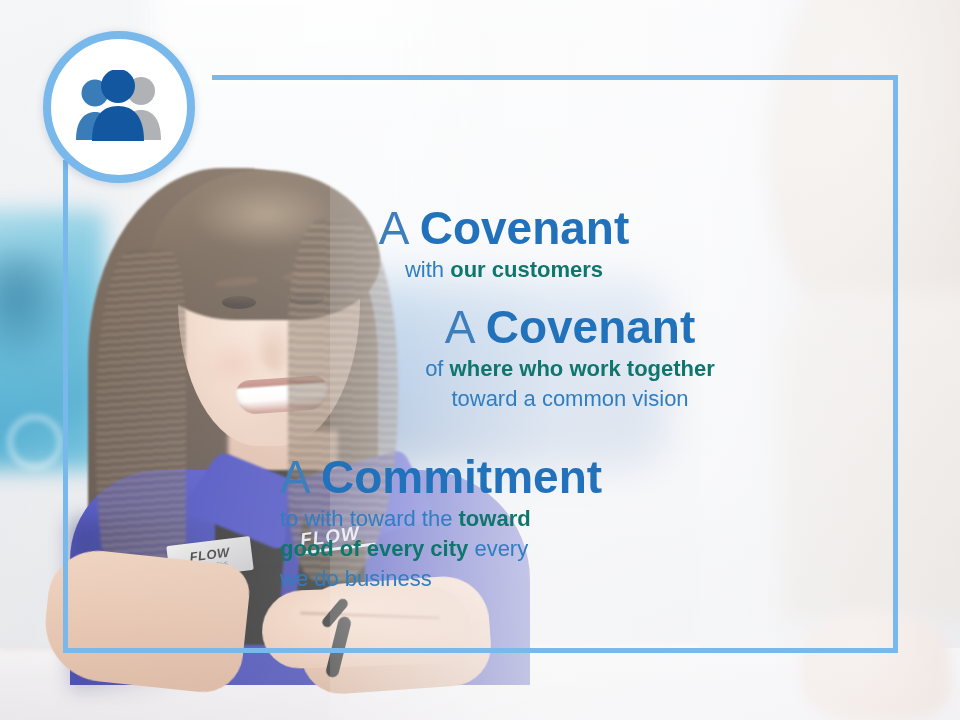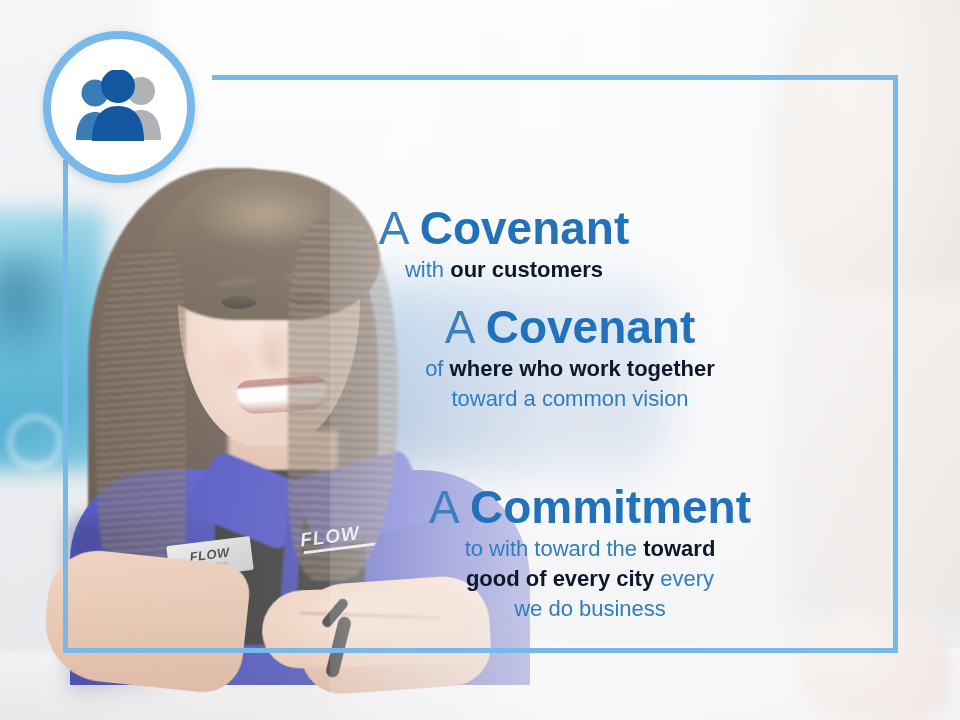--- a/index.html
+++ b/index.html
@@ -462,26 +462,26 @@
   .big-line .art { font-weight: normal; color: #3d7ebd; }
   .big-line .key { font-weight: bold; color: #2272bb; }
 
   .sub-line {
     font-family: "Liberation Sans", sans-serif;
     font-size: 22px;
     line-height: 30px;
     color: #2f7ec2;
     white-space: nowrap;
   }
-  .sub-line b { font-weight: bold; color: #0f172a; }
+  .sub-line b { font-weight: bold; color: #0f766e; }
 
   
   #block-covenant   { left: 194px; top: 185px; width: 620px; text-align: center; margin-top: 16px; }
   #block-community  { left: 260px; top: 300px; width: 620px; text-align: center; }
-  #block-commitment { left: 280px; top: 480px; width: 620px; text-align: center; }
+  #block-commitment { left: 280px; top: 450px; width: 620px; }
 </style>
 </head>
 <body>
 
 <div id="stage">
 
   <div class="photo">
     <div class="bg-room"></div>
     <div class="bg-window"></div>
     <div class="bg-window2"></div>

